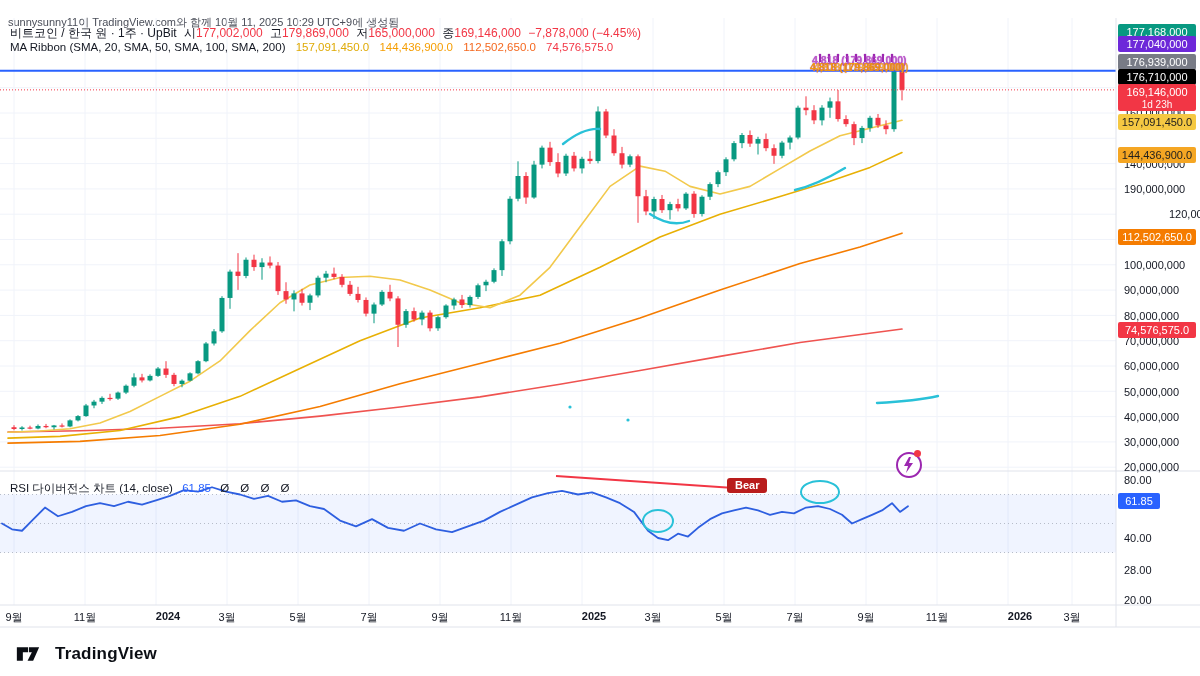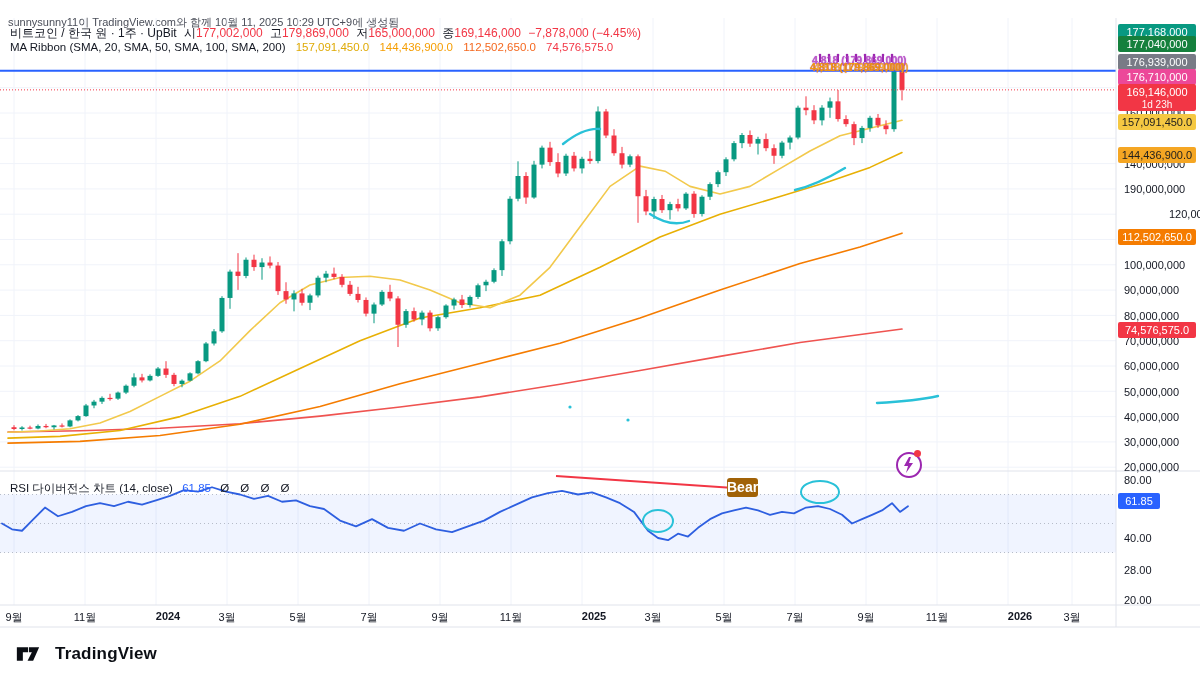--- a/index.html
+++ b/index.html
@@ -14,21 +14,21 @@
   #rsi-legend{top:481px;left:10px;font-size:11.5px;color:#131722;white-space:nowrap;}
   #rsi-legend .rsi-val{color:#2962ff;margin-left:6px;}
   #rsi-legend .rsi-flags{color:#131722;margin-left:6px;letter-spacing:4px;}
   .ma-val{margin-left:7px;font-weight:400;}
   svg#chart-canvas{left:0;top:0;}
   .tick-label{position:absolute;left:1124px;font-size:11px;color:#131722;}
   .time-label{position:absolute;top:610px;font-size:11px;color:#131722;transform:translateX(-50%);}
   .time-label.bold{font-weight:700;margin-left:12px;}
   .badge{position:absolute;left:1118px;width:78px;border-radius:2px;font-size:11px;text-align:center;padding:1px 0;line-height:14px;}
   .badge .sub{font-size:10px;opacity:.95;line-height:11px;}
-  #bear-label{left:727px;top:478px;background:#a16207;color:#fff;font-weight:700;font-size:14px;padding:1px 0 2px;border-radius:3px;}
+  #bear-label{left:727px;top:478px;background:#b91c1c;color:#fff;font-weight:700;font-size:11px;padding:1px 8px 2px;border-radius:3px;}
   #flash-icon{left:896px;top:452px;width:22px;height:22px;border:2px solid #9c27b0;border-radius:50%;background:#fff;}
   #flash-dot{left:914px;top:450px;width:7px;height:7px;border-radius:50%;background:#f23645;}
   .ath-text{position:absolute;top:61px;font-size:10.5px;font-weight:700;color:#f59e03;text-shadow:0 0 1px #9c27b0;white-space:nowrap;}
   .ath-text.row2{top:54px;color:#b13fc4;opacity:.85;}
   #footer{left:16px;top:642px;display:flex;align-items:center;gap:8px;}
   #brand-text{font-size:17px;font-weight:800;color:#0b0e14;letter-spacing:.2px;margin-left:7px;}
 </style>
 </head>
 <body>
 
@@ -387,27 +387,27 @@
     <div class="tick-label" style="top: 411px;">40,000,000</div>
     <div class="tick-label" style="top: 436px;">30,000,000</div>
     <div class="tick-label" style="top: 461px;">20,000,000</div>
     <div class="tick-label" style="top: 474px;">80.00</div>
     <div class="tick-label" style="top: 532px;">40.00</div>
     <div class="tick-label" style="top: 564px;">28.00</div>
     <div class="tick-label" style="top: 594px;">20.00</div>
     <div class="badge" style="background: rgb(8, 153, 129); color: rgb(255, 255, 255); top: 24px;">
       <div>177,168,000</div>
     </div>
-    <div class="badge" style="background: #15803d; color: rgb(255, 255, 255); top: 36px;">
+    <div class="badge" style="background: #6d28d9; color: rgb(255, 255, 255); top: 36px;">
       <div>177,040,000</div>
     </div>
     <div class="badge" style="background: rgb(120, 123, 134); color: rgb(255, 255, 255); top: 54px;">
       <div>176,939,000</div>
     </div>
-    <div class="badge" style="background: #ec4899; color: rgb(255, 255, 255); top: 69px;">
+    <div class="badge" style="background: #000000; color: rgb(255, 255, 255); top: 69px;">
       <div>176,710,000</div>
     </div>
     <div class="badge" style="background: rgb(242, 54, 69); color: rgb(255, 255, 255); top: 84px;">
       <div>169,146,000</div>
       <div class="sub">1d 23h</div>
     </div>
     <div class="badge" style="background: rgb(245, 200, 66); color: rgb(30, 30, 30); top: 114px;">
       <div>157,091,450.0</div>
     </div>
     <div class="badge" style="background: rgb(245, 166, 35); color: rgb(30, 30, 30); top: 147px;">

